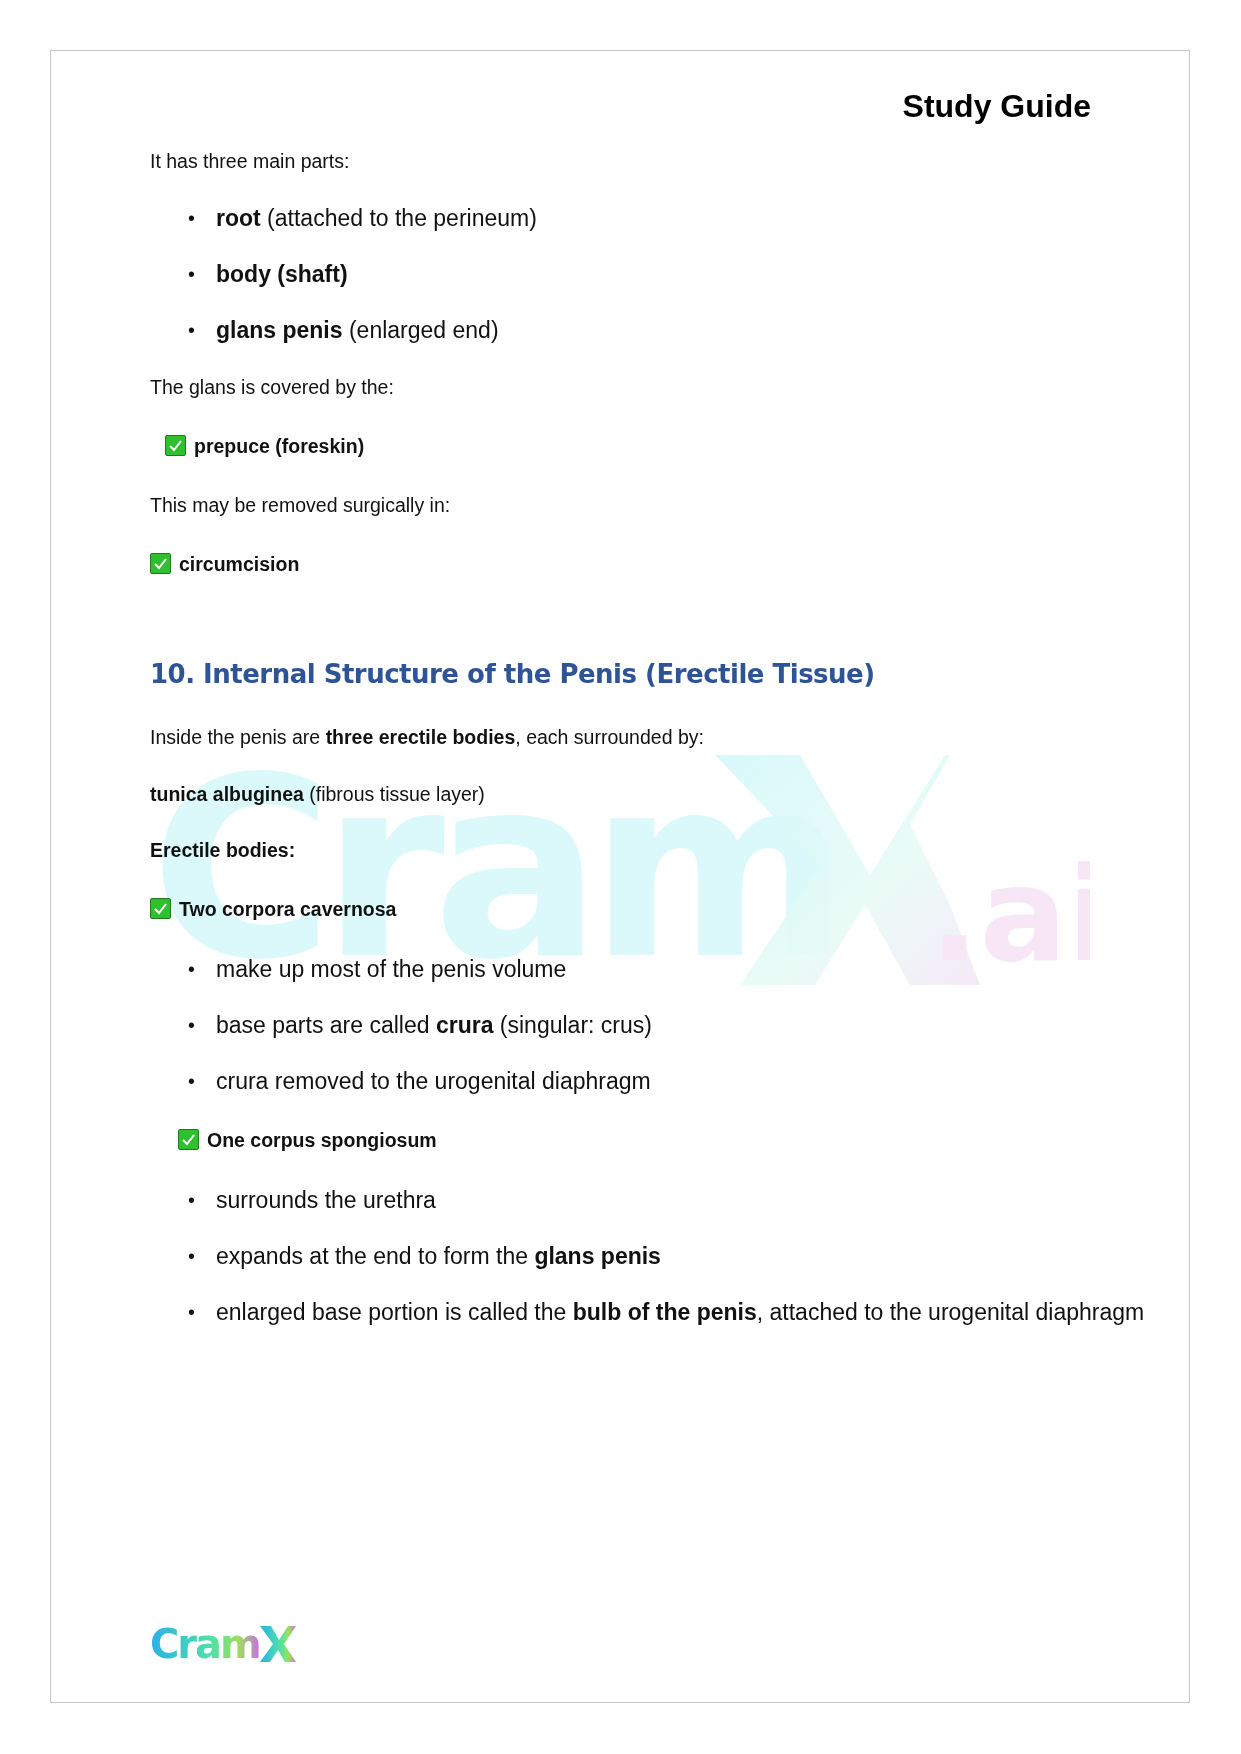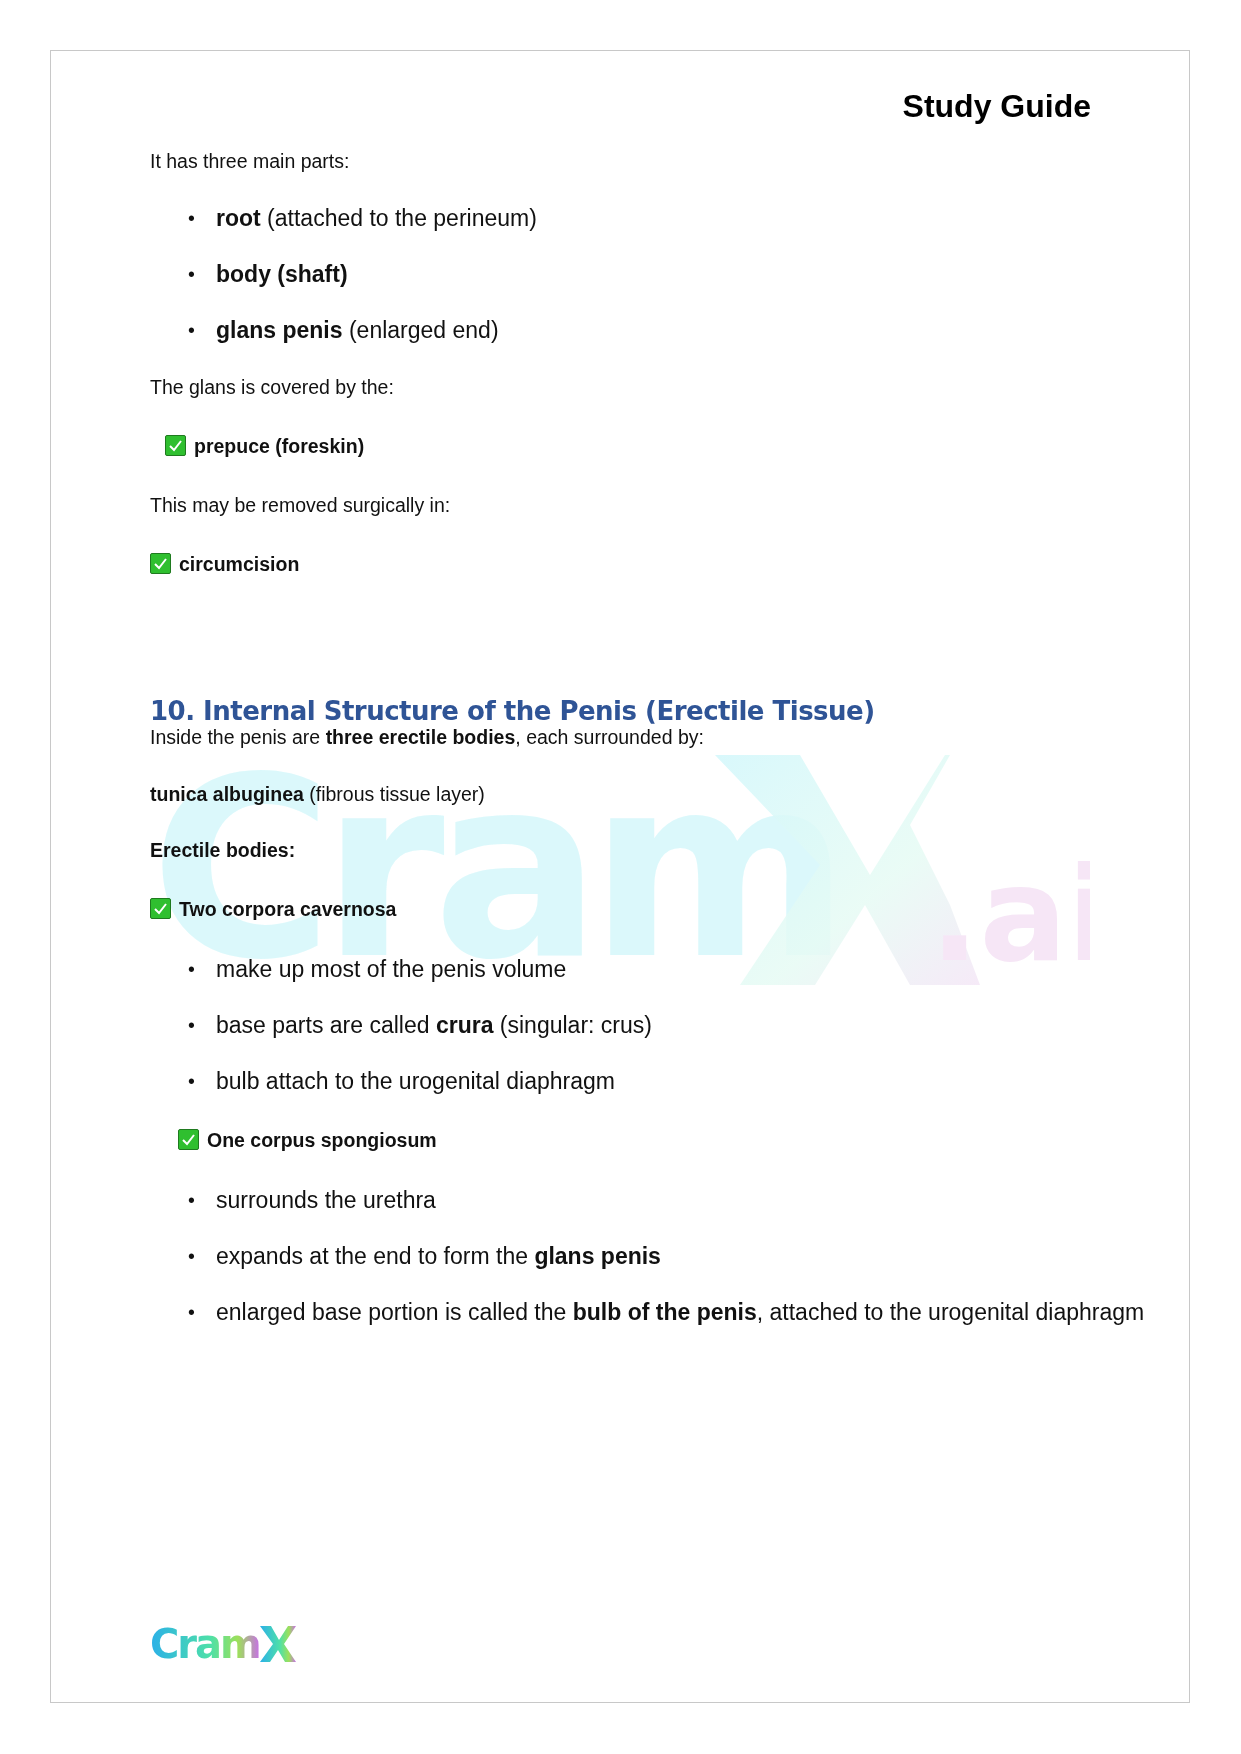--- a/index.html
+++ b/index.html
@@ -8,21 +8,21 @@
   .page-border { position:absolute; left:50px; top:50px; width:1140px; height:1653px;
                  border:1px solid #c8c8c8; box-sizing:border-box; }
   .header-title { position:absolute; right:150px; top:88px; font-size:32px; font-weight:bold; color:#000;margin-left:40px; }
   .line { position:absolute; left:150px; font-size:19.5px; line-height:24px; white-space:nowrap; }
   .bullet { position:absolute; left:188px; font-size:19.5px; line-height:24px; }
   .bullet-text { position:absolute; left:216px; font-size:23px; line-height:24px; white-space:nowrap; }
   b { font-weight:bold; }
   .check { display:inline-block; width:21px; height:21px; background:#2fbf2f; border:1.5px solid #1f7a1f;
            box-sizing:border-box; vertical-align:-3px; margin-right:8px; position:relative; border-radius:2px; }
   .check svg { position:absolute; left:2px; top:2px; }
-  .section-heading { position:absolute; left:150px; top:696px; font-size:26px; font-weight:bold; color:#2f5496;
+  .section-heading { position:absolute; left:150px; top:659px; font-size:26px; font-weight:bold; color:#2f5496;
                      font-family:"DejaVu Sans", sans-serif; letter-spacing:-0.5px; }
   .watermark { position:absolute; left:150px; top:755px; width:940px; height:240px; pointer-events:none; }
   .footer-logo { position:absolute; left:150px; top:1618px; }
 </style>
 </head>
 <body>
 
 <div class="page-border"></div>
 
 <svg class="watermark" viewBox="0 0 940 240">
@@ -81,21 +81,21 @@
       </svg></span><b>Two corpora cavernosa</b>
 </div>
 
 <span class="bullet" style="top:957px;">•</span>
 <div class="bullet-text" style="top:957px;"><span>make up most of the penis volume</span><b></b><span></span></div>
 
 <span class="bullet" style="top:1013px;">•</span>
 <div class="bullet-text" style="top:1013px;"><span>base parts are called </span><b>crura</b><span> (singular: crus)</span></div>
 
 <span class="bullet" style="top:1069px;">•</span>
-<div class="bullet-text" style="top:1069px;"><span>bulb attach to the urogenital diaphragm</span><b></b><span></span></div>
+<div class="bullet-text" style="top:1069px;"><span>crura removed to the urogenital diaphragm</span><b></b><span></span></div>
 
 <div class="line" style="top:1128px;margin-left:28px;">
   <span class="check"><svg width="15" height="15" viewBox="0 0 15 15">
         <path d="M2 8 L6 12 L13 3" stroke="#fff" stroke-width="2" fill="none"></path>
       </svg></span><b>One corpus spongiosum</b>
 </div>
 
 <span class="bullet" style="top:1188px;">•</span>
 <div class="bullet-text" style="top:1188px;"><span>surrounds the urethra</span><b></b><span></span></div>
 

